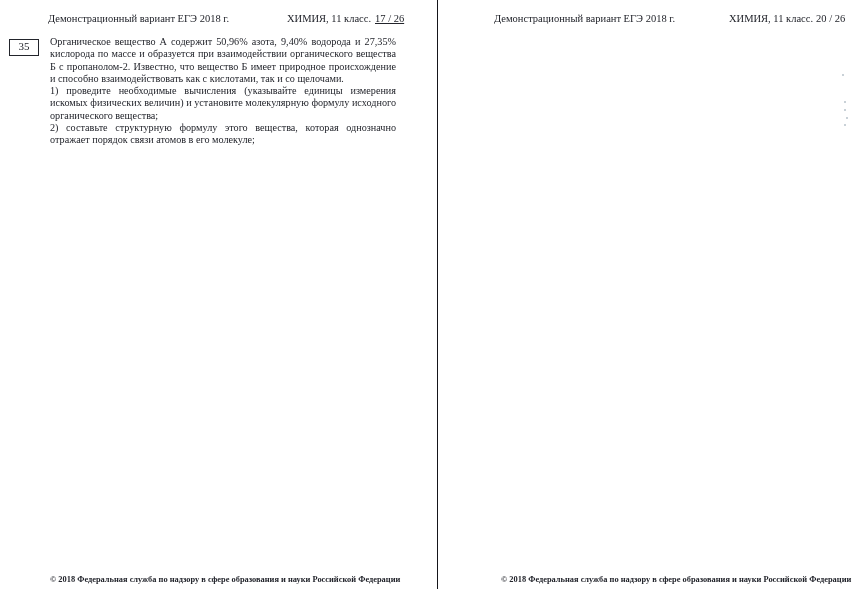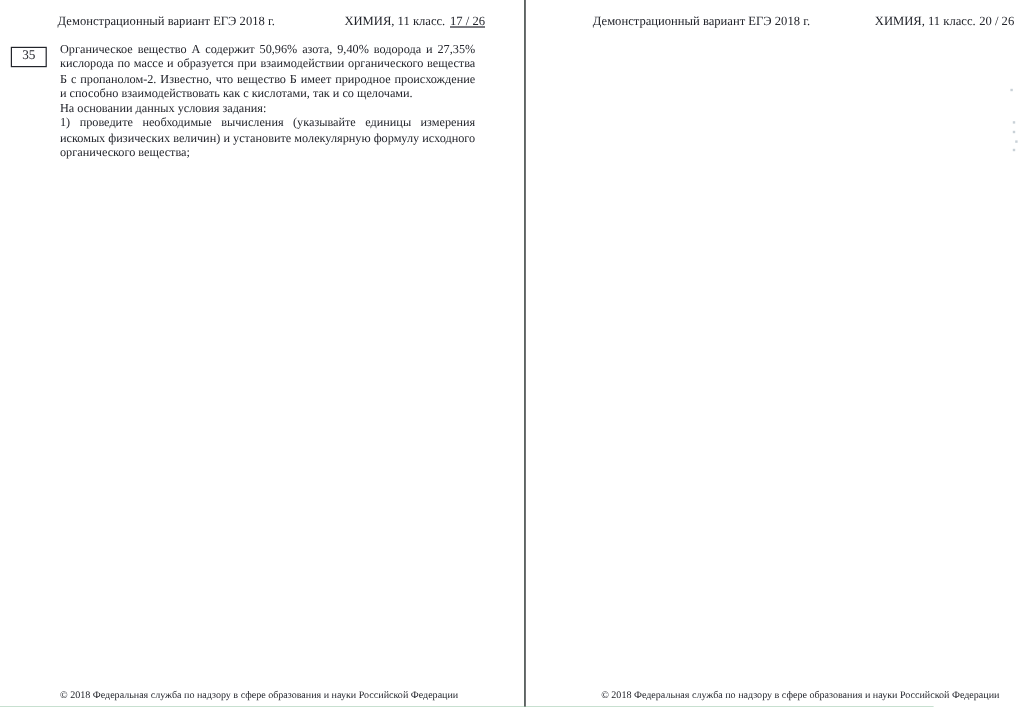--- a/index.html
+++ b/index.html
@@ -77,20 +77,21 @@
 
   .footer {
     position: absolute;
     bottom: 5px;
     width: 326px;
     font-size: 8.4px;
     line-height: 9px;
     text-align: center;
     white-space: nowrap;
     color: #22242b;
+    font-weight: bold;
   }
   .left  .footer { left: 50px; }
   .right .footer { left: 63px; }
 
   .speck {
     position: absolute;
     width: 2px;
     height: 2px;
     background: #c9d1d7;
   }
@@ -109,22 +110,22 @@
     <span class="hdr hdr-title">Демонстрационный вариант ЕГЭ 2018 г.</span>
     <span class="hdr hdr-subject">ХИМИЯ, 11 класс.</span>
     <span class="hdr hdr-num">17 / 26</span>
 
     <div class="task-box">
       <span>35</span>
     </div>
 
     <div class="task-text">
       <p>Органическое вещество А содержит 50,96% азота, 9,40% водорода и 27,35% кислорода по массе и образуется при взаимодействии органического вещества Б с пропанолом-2. Известно, что вещество Б имеет природное происхождение и способно взаимодействовать как с кислотами, так и со щелочами.</p>
-      <p>На основании данных условия задания:</p>
       <p>1) проведите необходимые вычисления (указывайте единицы измерения искомых физических величин) и установите молекулярную формулу исходного органического вещества;</p>
+      <p>2) составьте структурную формулу этого вещества, которая однозначно отражает порядок связи атомов в его молекуле;</p>
     </div>
 
     <div class="footer">© 2018 Федеральная служба по надзору в сфере образования и науки Российской Федерации</div>
   </div>
 
   <div class="page right">
     <span class="hdr hdr-title">Демонстрационный вариант ЕГЭ 2018 г.</span>
     <span class="hdr hdr-subject">ХИМИЯ, 11 класс.</span>
     <span class="hdr hdr-num">20 / 26</span>
 

